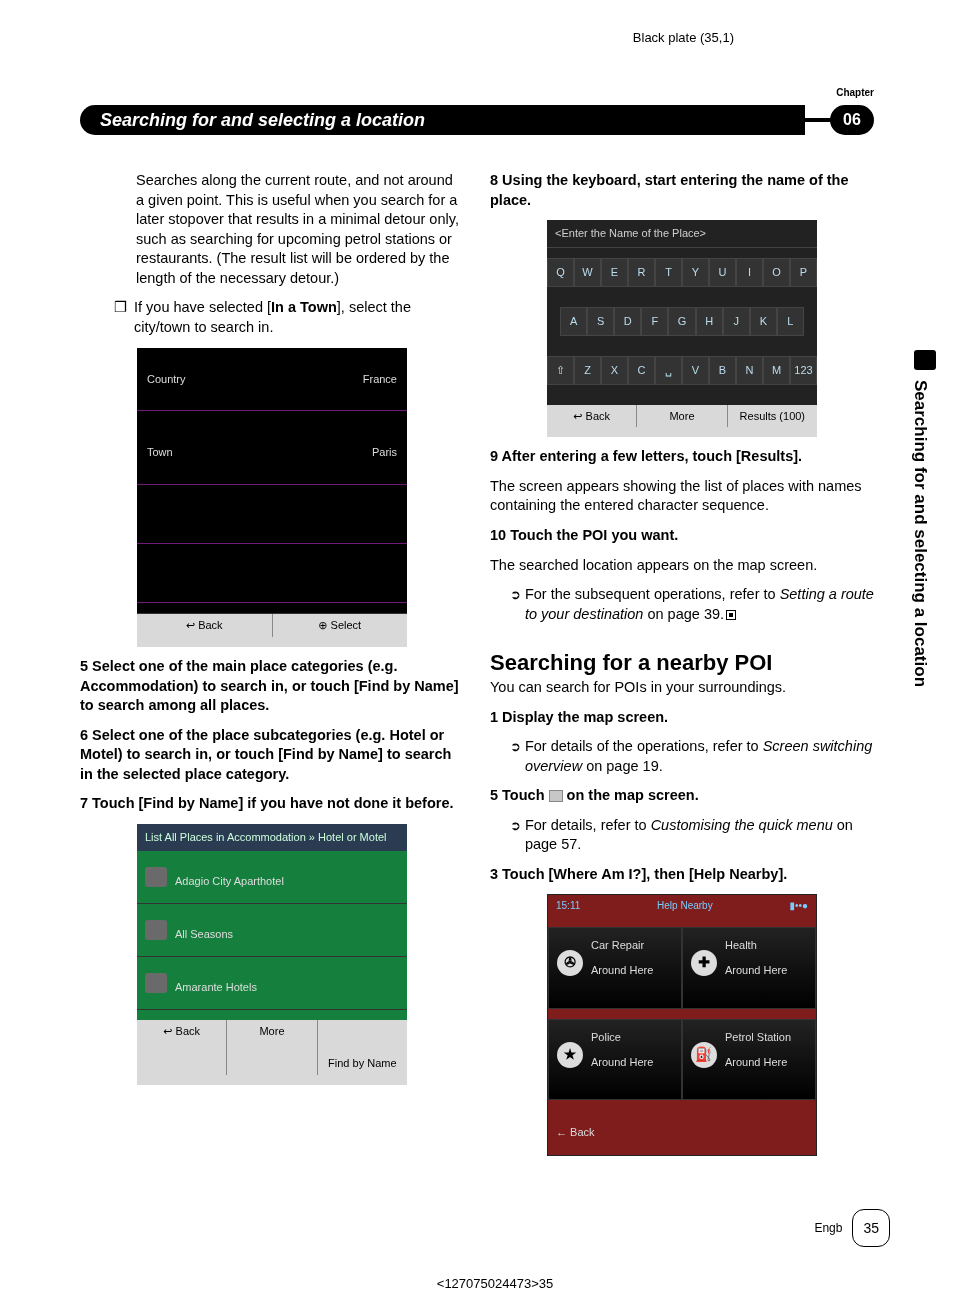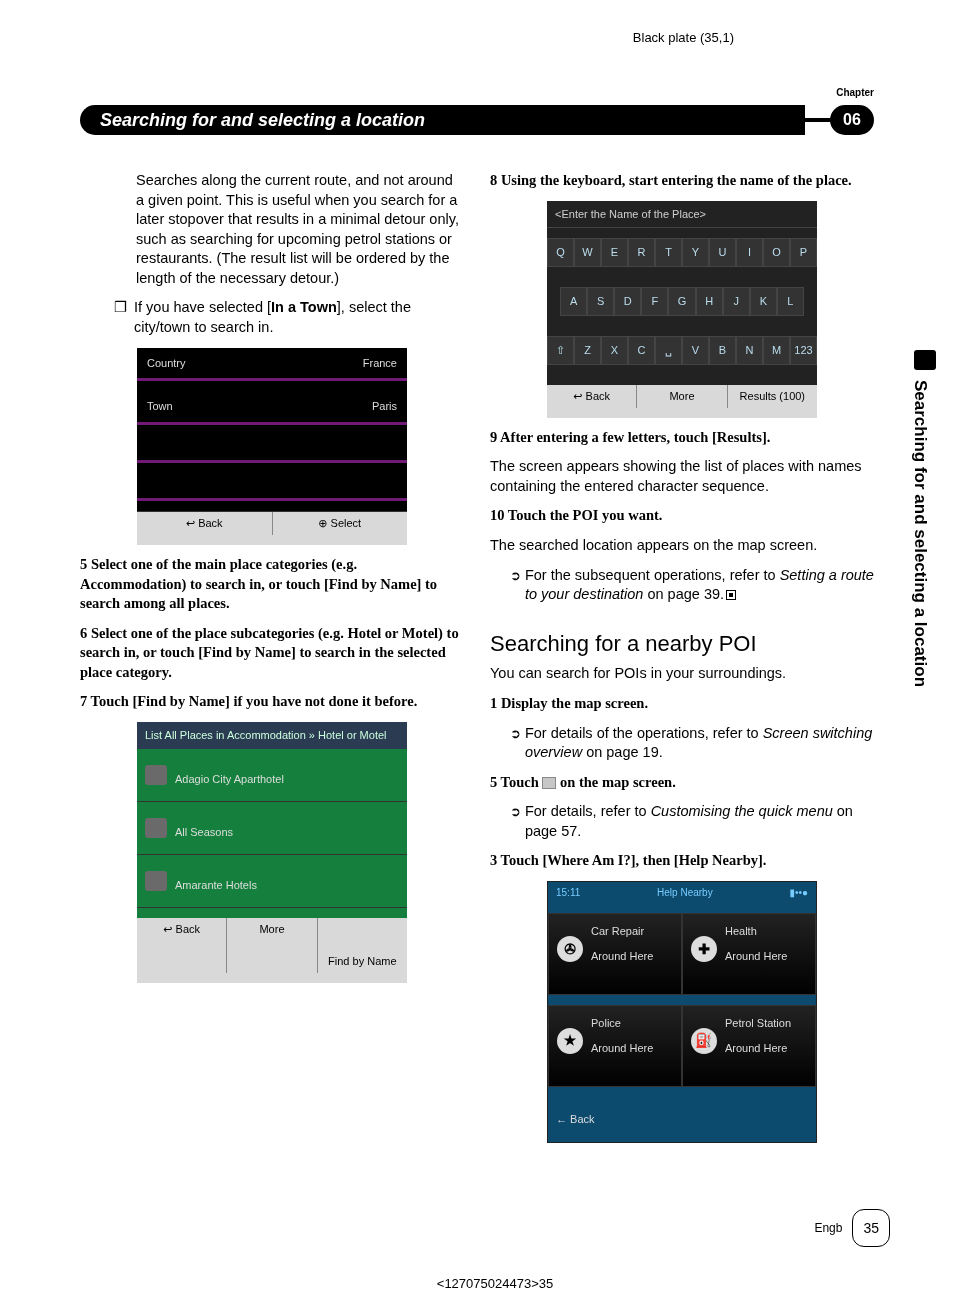--- a/index.html
+++ b/index.html
@@ -66,32 +66,32 @@
     display: flex;
     gap: 26px;
     margin-top: 36px;
   }
   .col { flex: 1; font-size: 14.5px; line-height: 1.35; }
   .col p, .col div { margin-bottom: 10px; }
   .indent { margin-left: 56px; }
   .bullet-row { display:flex; margin-bottom:6px; }
   .bullet-sym { width:20px; flex:none; }
   .bullet-txt { flex:1; }
-  .step { font-weight: bold; font-family: Liberation Serif, serif; }
+  .step { font-weight: bold; }
   .screenshot {
     background:#000;
     color:#ddd;
     font-size:11px;
     margin: 6px auto 14px auto;
     width: 270px;
   }
   .screenshot .row {
     display:flex; align-items:center;
-    padding: 8px 10px;
-    border-bottom: 3px solid #701a75;
+    padding: 24px 10px;
+    border-bottom: 1px solid #701a75;
   }
   .screenshot .row:last-child { border-bottom:none; }
   .screenshot .footer {
     display:flex;
     border-top:1px solid #333;
     background:#d9d9d9;
     color:#000;
   }
   .screenshot .footer .btn {
     flex:1; text-align:center; padding:4px 0; font-size:11px;
@@ -122,23 +122,22 @@
     display:flex;
     background:#d9d9d9;
     color:#000;
   }
   .kb .footer .btn{
     flex:1;text-align:center;padding:4px 0;font-size:11px;border-right:1px solid #888;
   }
   .kb .footer .btn:last-child{border-right:none;}
   h2.section {
     font-size: 22px;
-    font-weight: normal;
+    font-weight: bold;
     margin-top: 24px;
-    margin-bottom: 6px;
   }
   .side-tab {
     position:absolute;
     right: 24px;
     top: 380px;
     writing-mode: vertical-rl;
     font-weight:bold;
     font-size:17px;
   }
   .side-tab::before{
@@ -184,21 +183,21 @@
   }
   .list-shot .ic{
     width:22px;height:20px;background:#6a6a6a;border-radius:3px;margin-right:8px;
   }
   .list-shot .footer{ display:flex; background:#d9d9d9; color:#000; }
   .list-shot .footer .btn{
     flex:1;text-align:center;padding:4px 0;font-size:11px;border-right:1px solid #888;
   }
   .list-shot .footer .btn:last-child{border-right:none;margin-top:32px;}
   .help-shot{
-    background:#0c4a6e;color:#ddd;width:270px;margin:6px auto 14px auto;font-size:11px;
+    background:#7f1d1d;color:#ddd;width:270px;margin:6px auto 14px auto;font-size:11px;
     border:1px solid #222;
   }
   .help-shot .head{
     display:flex;justify-content:space-between;padding:4px 8px;color:#7cf;font-size:10px;
   }
   .help-shot .grid{ display:flex; flex-wrap:wrap; }
   .help-shot .cell{
     width:50%; display:flex; align-items:center;
     padding:10px 8px; border:1px solid #333;
     background: linear-gradient(#222,#000);

